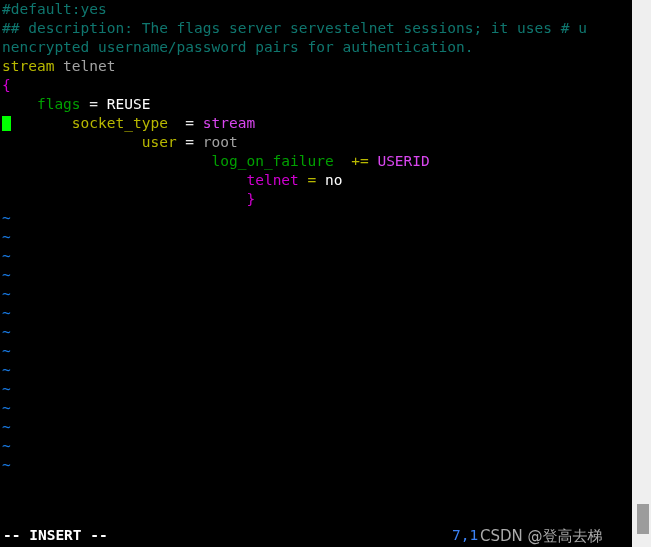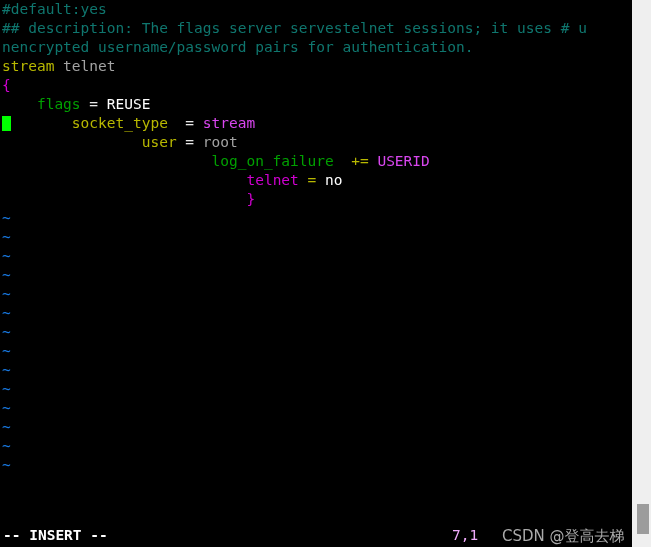--- a/index.html
+++ b/index.html
@@ -82,26 +82,26 @@
     font-weight: bold;
     color: #ffffff;
     white-space: pre;
   }
   .status-pos {
     position: absolute;
     left: 452px;
     top: 2px;
     font-size: 14.5px;
     line-height: 20px;
-    color: #f0abfc;
+    color: #3b82f6;
     white-space: pre;
   }
   .watermark {
     position: absolute;
-    left: 502px;
+    left: 480px;
     top: 3px;
     font-size: 15px;
     line-height: 20px;
     color: #b9b9b9;
     font-family: "DejaVu Sans", "Liberation Sans", sans-serif;
     white-space: pre;
     opacity: 0.92;
   }
   #scrollbar-track {
     position: absolute;

